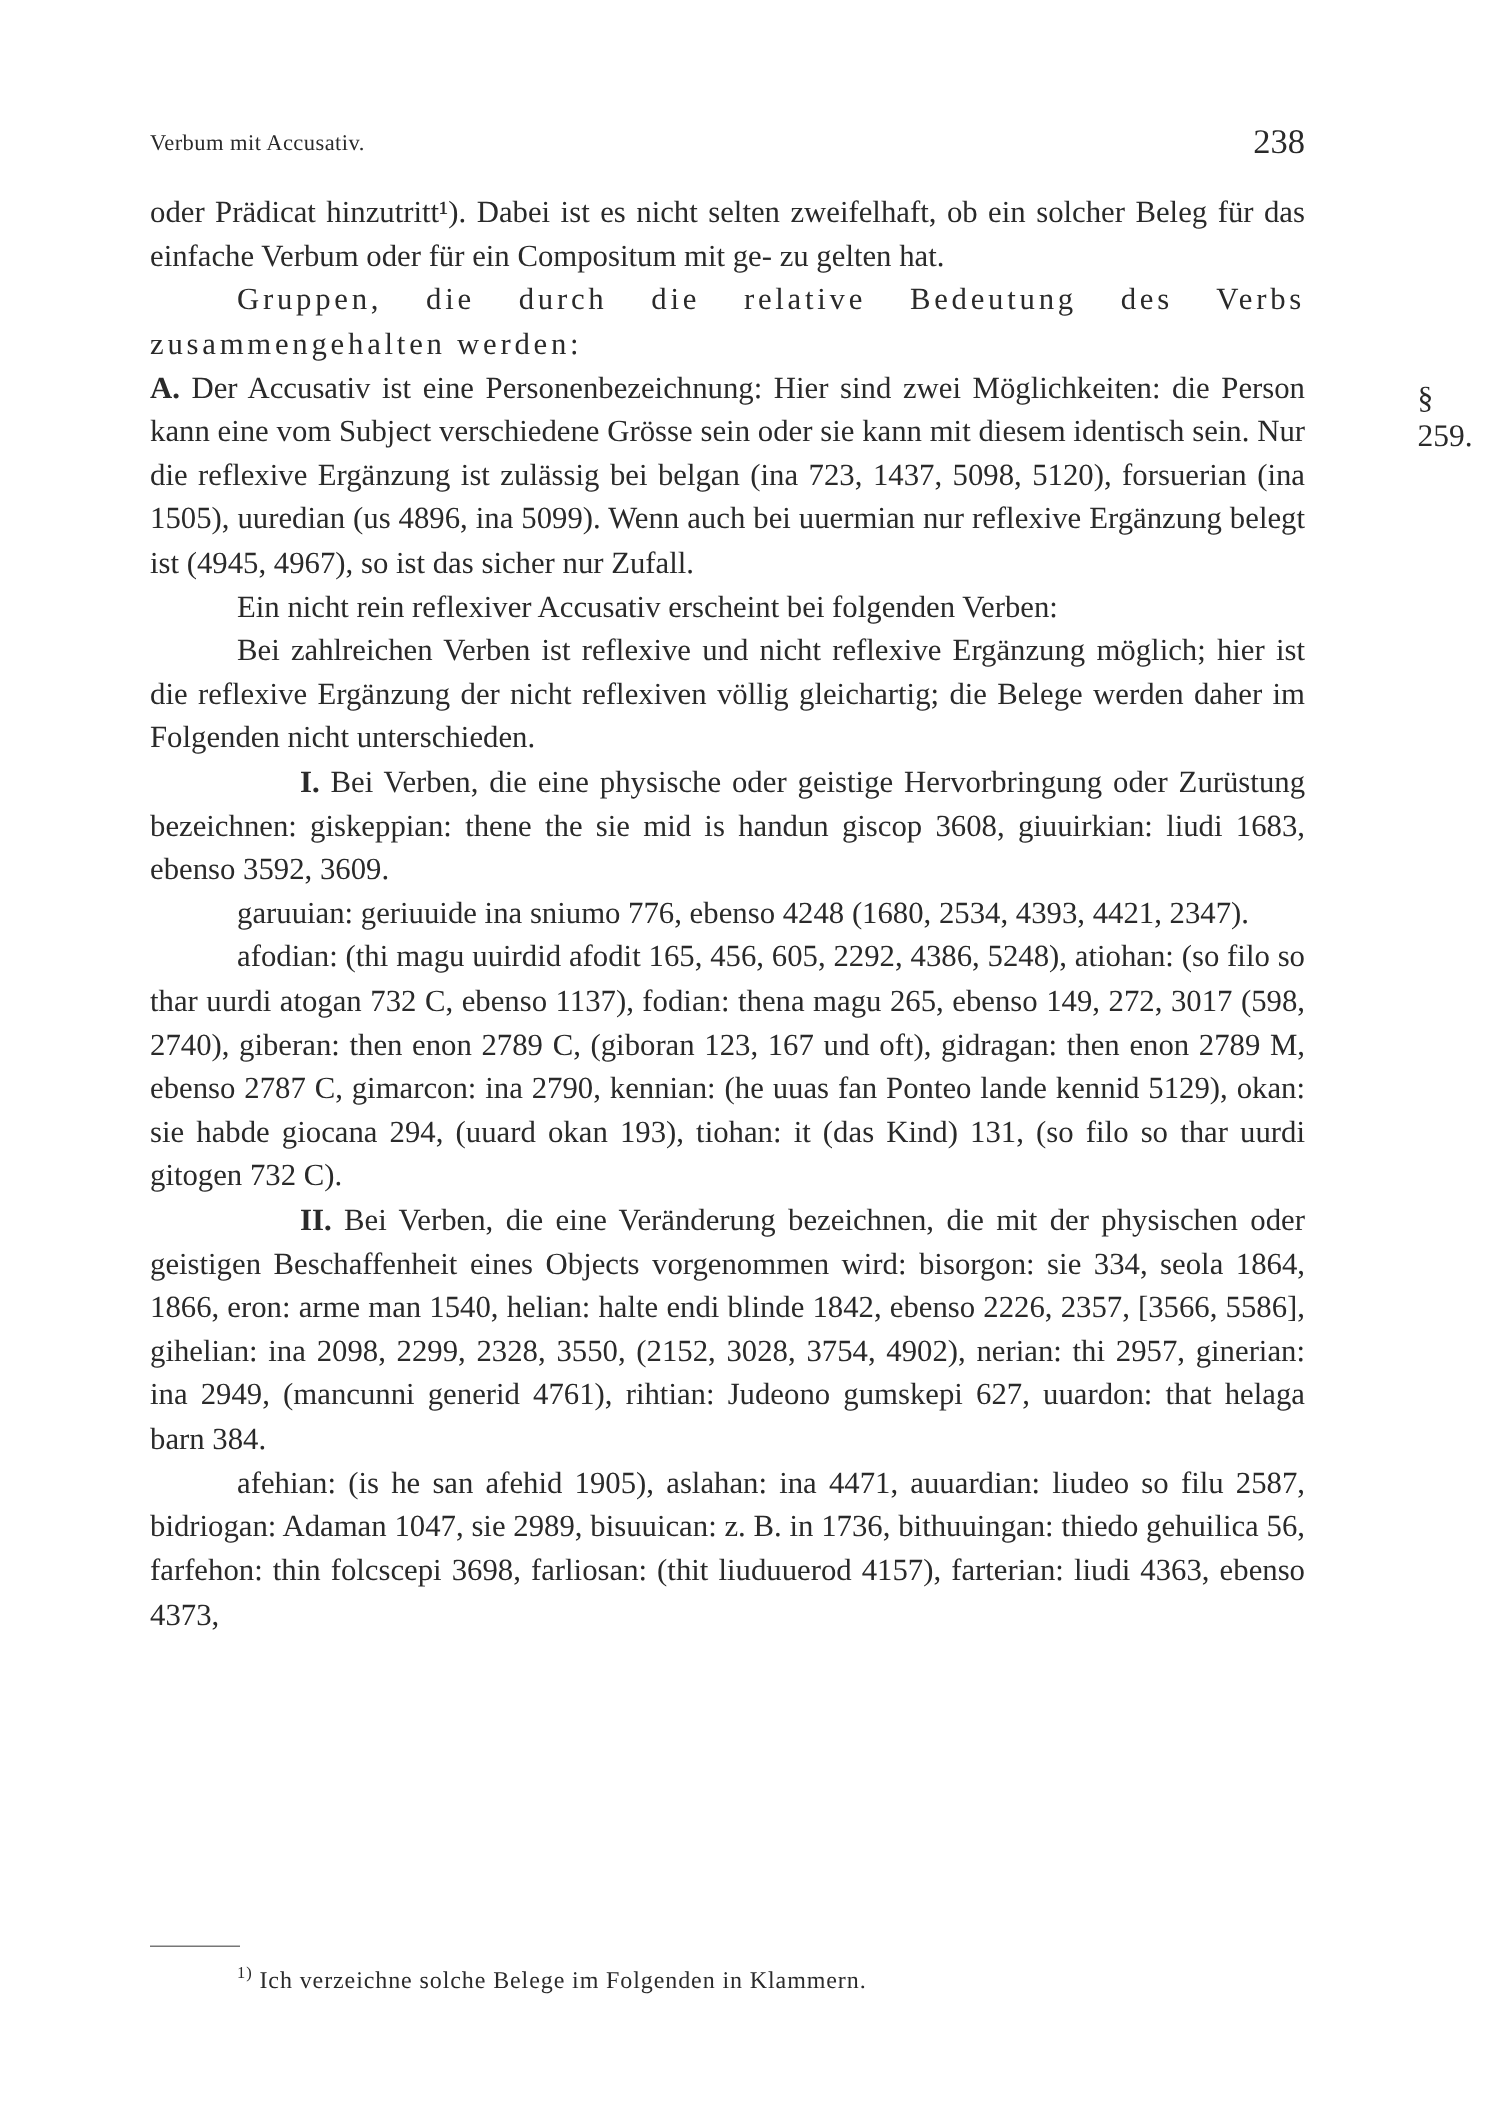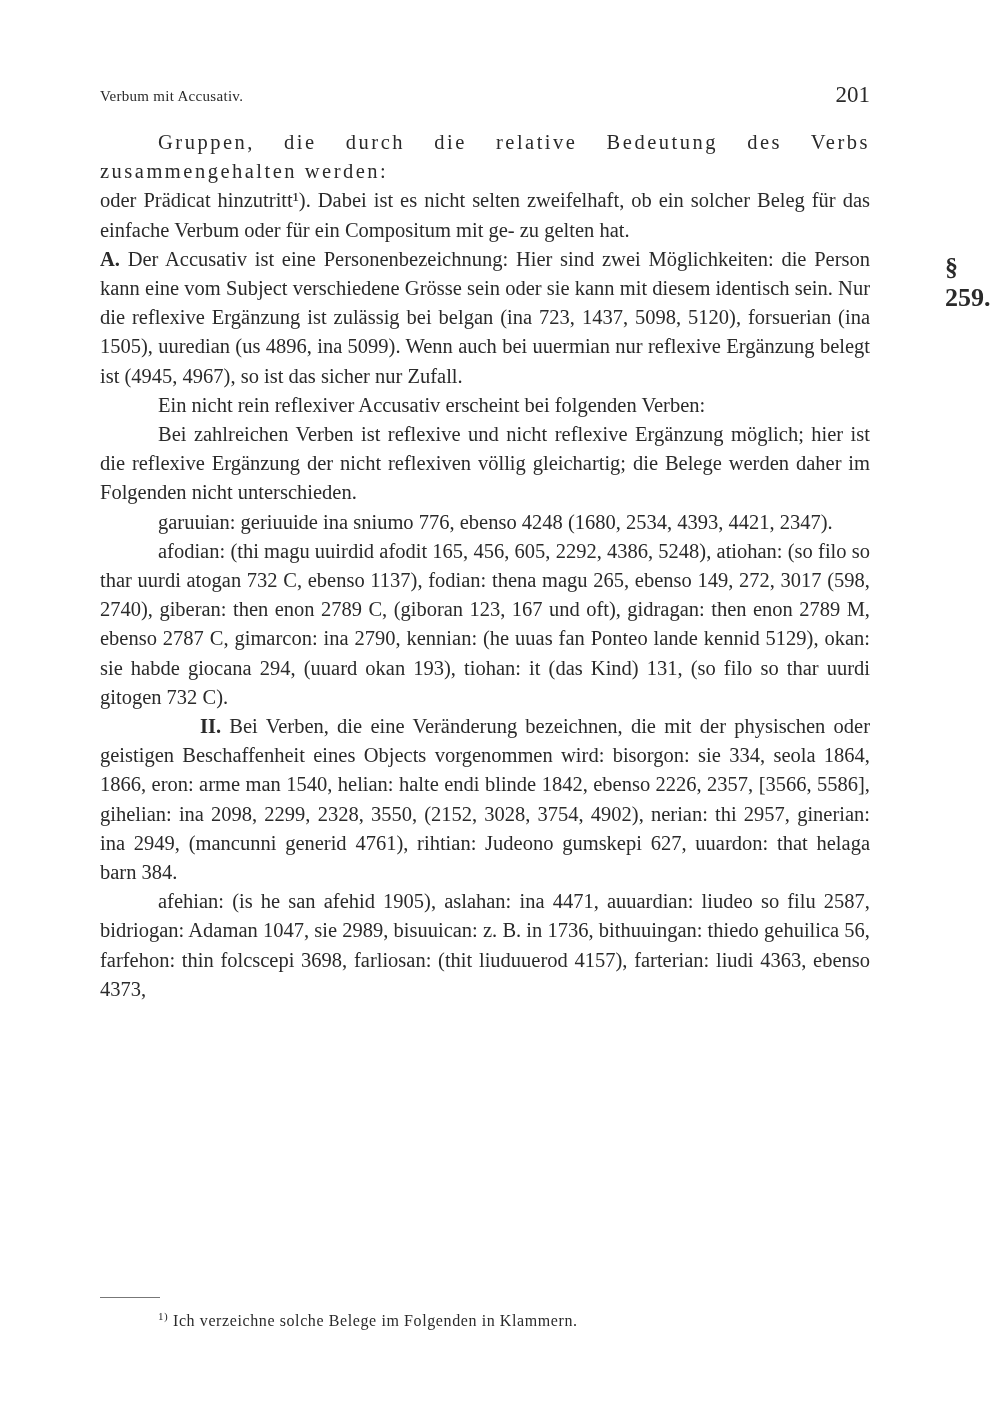--- a/index.html
+++ b/index.html
@@ -11,43 +11,44 @@
     .page { position: absolute; left: 100px; top: 0; width: 770px; }
     .running-head { position: absolute; top: 82px; left: 0; width: 770px; height: 30px; }
     .rh-title { position: absolute; left: 0; width: 770px; text-align: left; top: 6px; font-size: 15px; letter-spacing: 0.3px; }
     .rh-page { position: absolute; right: 0; top: 0; font-size: 23px; }
     .body { position: absolute; top: 128px; left: 0; width: 770px; font-size: 20.5px; line-height: 29.2px; text-align: justify; }
     .p { margin: 0; }
     .indent { text-indent: 58px; }
     .indent2 { text-indent: 100px; }
     .spaced { letter-spacing: 2.5px; }
     b { font-weight: bold; }
-    .margin-note { position: absolute; left: 845px; font-weight: bold; font-size: 26px; }
+    .margin-note { position: absolute; left: 845px; font-weight: normal; font-size: 21px; }
     .footrule { position: absolute; left: 0; top: 1297px; width: 60px; border-top: 1px solid #777; }
     .footnote { position: absolute; top: 1312px; left: 58px; font-size: 16px; letter-spacing: 0.6px; }
     sup { font-size: 11px; vertical-align: super; line-height: 0; }
   </style>
 </head>
 <body>
 
 <div class="page">
 
   <div class="running-head">
     <div class="rh-title">Verbum mit Accusativ.</div>
-    <div class="rh-page">201</div>
+    <div class="rh-page">238</div>
   </div>
 
   <div class="margin-note" style="top:253px">§ 259.</div>
 
   <div class="body">
+    <p class="p">oder Prädicat hinzutritt¹). Dabei ist es nicht selten zweifelhaft, ob ein solcher Beleg für das einfache Verbum oder für ein Compositum mit ge- zu gelten hat.</p>
     <p class="p indent spaced">Gruppen, die durch die relative Bedeutung des Verbs zusammengehalten werden:</p>
-    <p class="p">oder Prädicat hinzutritt¹). Dabei ist es nicht selten zweifelhaft, ob ein solcher Beleg für das einfache Verbum oder für ein Compositum mit ge- zu gelten hat.</p>
     <p class="p"><b>A. </b>Der Accusativ ist eine Personenbezeichnung: Hier sind zwei Möglichkeiten: die Person kann eine vom Subject verschiedene Grösse sein oder sie kann mit diesem identisch sein. Nur die reflexive Ergänzung ist zulässig bei belgan (ina 723, 1437, 5098, 5120), forsuerian (ina 1505), uuredian (us 4896, ina 5099). Wenn auch bei uuermian nur reflexive Ergänzung belegt ist (4945, 4967), so ist das sicher nur Zufall.</p>
     <p class="p indent">Ein nicht rein reflexiver Accusativ erscheint bei folgenden Verben:</p>
     <p class="p indent">Bei zahlreichen Verben ist reflexive und nicht reflexive Ergänzung möglich; hier ist die reflexive Ergänzung der nicht reflexiven völlig gleichartig; die Belege werden daher im Folgenden nicht unterschieden.</p>
+    <p class="p indent2"><b>I. </b>Bei Verben, die eine physische oder geistige Hervorbringung oder Zurüstung bezeichnen: giskeppian: thene the sie mid is handun giscop 3608, giuuirkian: liudi 1683, ebenso 3592, 3609.</p>
     <p class="p indent">garuuian: geriuuide ina sniumo 776, ebenso 4248 (1680, 2534, 4393, 4421, 2347).</p>
     <p class="p indent">afodian: (thi magu uuirdid afodit 165, 456, 605, 2292, 4386, 5248), atiohan: (so filo so thar uurdi atogan 732 C, ebenso 1137), fodian: thena magu 265, ebenso 149, 272, 3017 (598, 2740), giberan: then enon 2789 C, (giboran 123, 167 und oft), gidragan: then enon 2789 M, ebenso 2787 C, gimarcon: ina 2790, kennian: (he uuas fan Ponteo lande kennid 5129), okan: sie habde giocana 294, (uuard okan 193), tiohan: it (das Kind) 131, (so filo so thar uurdi gitogen 732 C).</p>
     <p class="p indent2"><b>II. </b>Bei Verben, die eine Veränderung bezeichnen, die mit der physischen oder geistigen Beschaffenheit eines Objects vorgenommen wird: bisorgon: sie 334, seola 1864, 1866, eron: arme man 1540, helian: halte endi blinde 1842, ebenso 2226, 2357, [3566, 5586], gihelian: ina 2098, 2299, 2328, 3550, (2152, 3028, 3754, 4902), nerian: thi 2957, ginerian: ina 2949, (mancunni generid 4761), rihtian: Judeono gumskepi 627, uuardon: that helaga barn 384.</p>
     <p class="p indent">afehian: (is he san afehid 1905), aslahan: ina 4471, auuardian: liudeo so filu 2587, bidriogan: Adaman 1047, sie 2989, bisuuican: z. B. in 1736, bithuuingan: thiedo gehuilica 56, farfehon: thin folcscepi 3698, farliosan: (thit liuduuerod 4157), farterian: liudi 4363, ebenso 4373,</p>
   </div>
 
   <div class="footrule"></div>
   <div class="footnote">
     <sup>1)</sup>
     <span>Ich verzeichne solche Belege im Folgenden in Klammern.</span>

